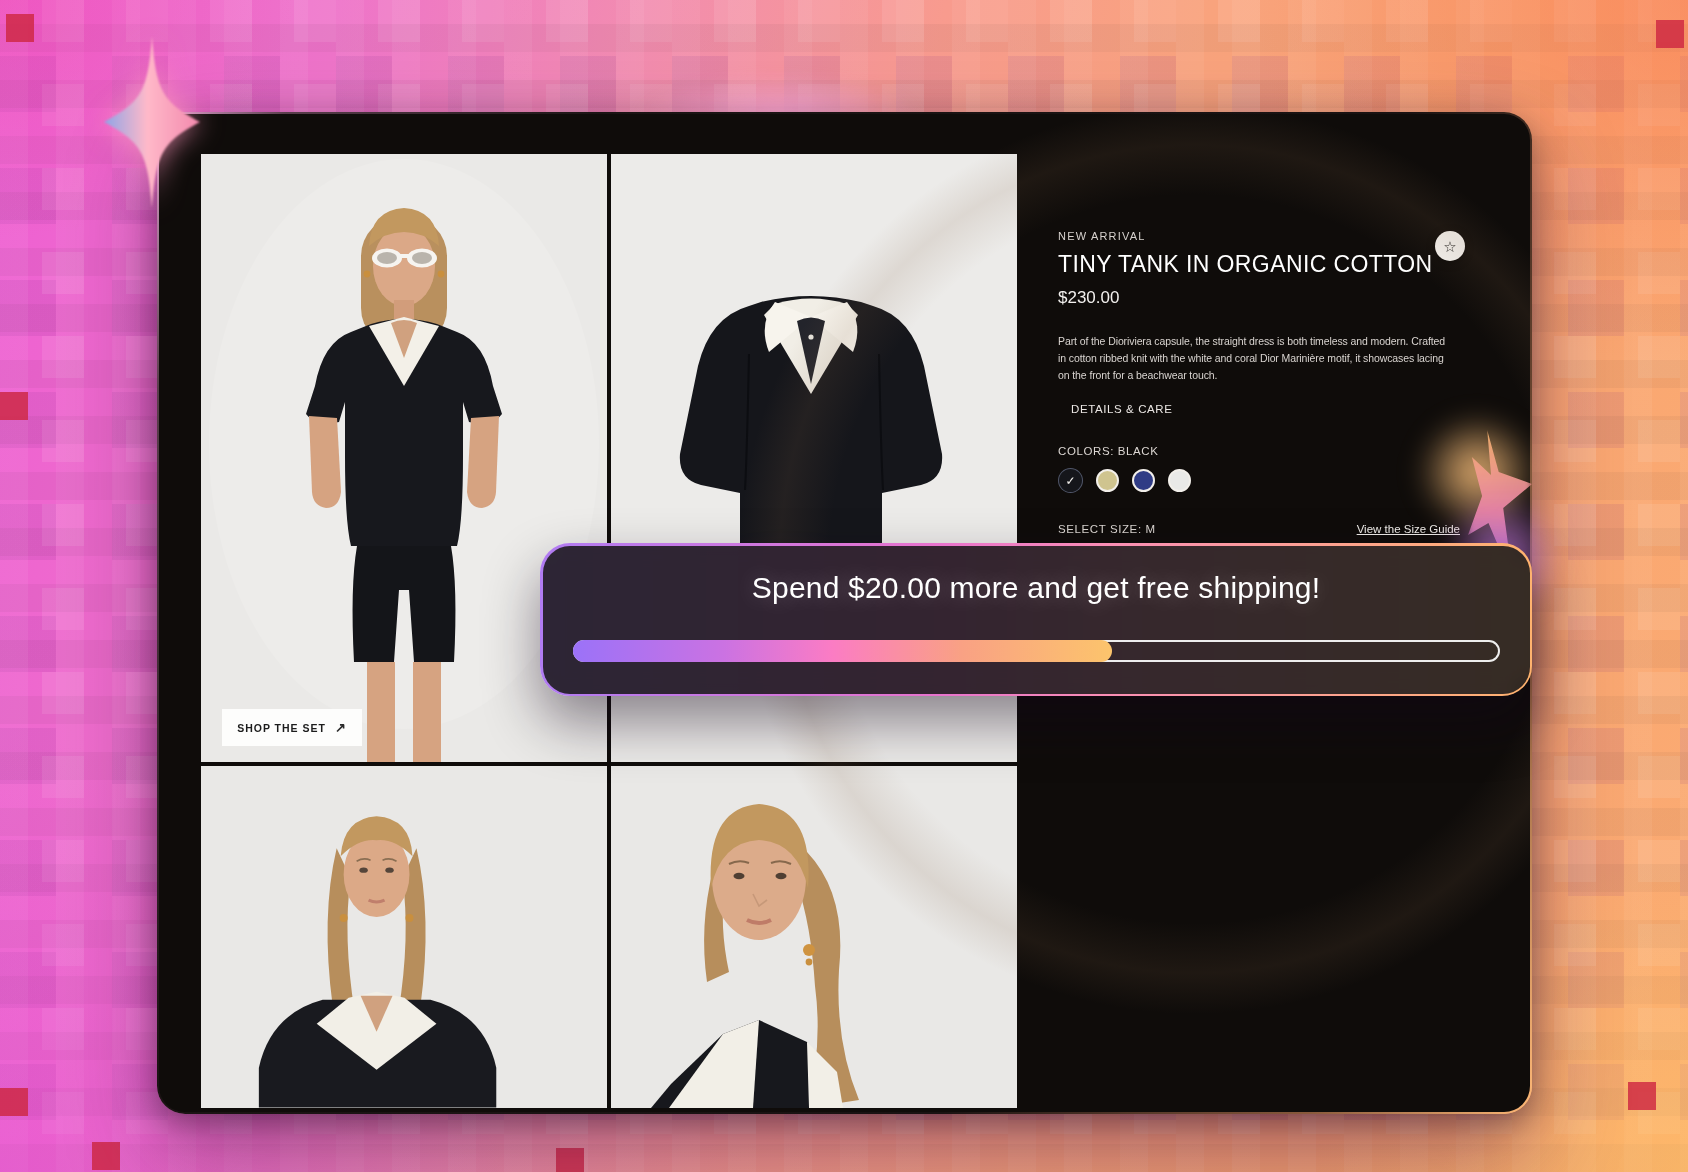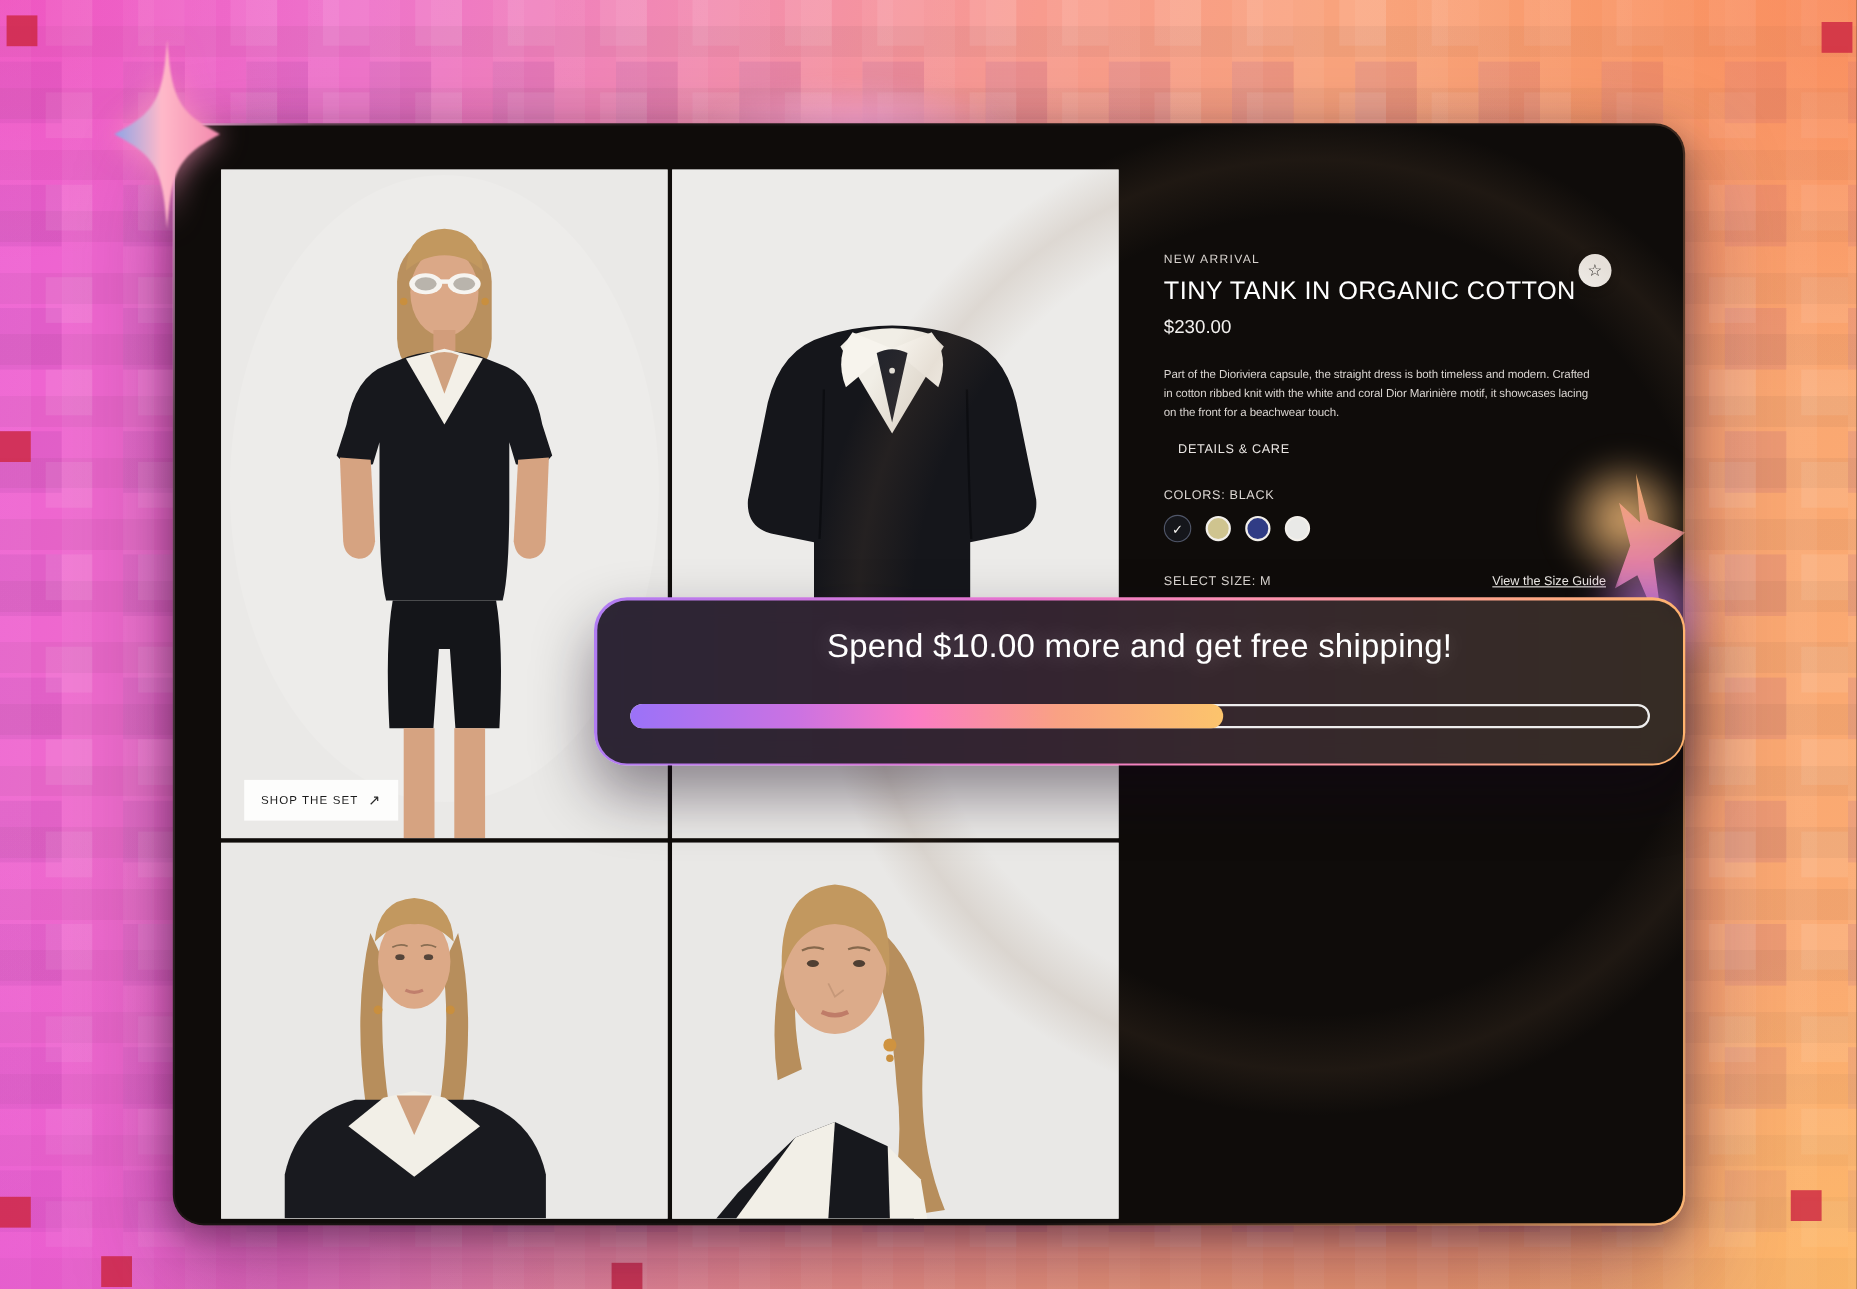--- a/index.html
+++ b/index.html
@@ -41,21 +41,21 @@
     background:radial-gradient(closest-side, rgba(130,98,70,0) 80%, rgba(130,98,70,0.14) 91%, rgba(130,98,70,0) 100%);}
 
   
   .photo-grid{position:absolute;left:42px;top:40px;display:grid;
     grid-template-columns:406px 406px;grid-template-rows:608px 342px;gap:4px;}
   .cell{position:relative;background:#eae9e7;overflow:hidden;}
   .cell svg{display:block;width:100%;height:100%;}
 
   .shop-set{position:absolute;left:63px;top:595px;width:140px;height:37px;background:#fdfdfc;border:none;
     display:flex;align-items:center;justify-content:center;gap:9px;cursor:pointer;
-    font-family:"Liberation Sans",sans-serif;font-size:10.5px;letter-spacing:1px;color:#1c1c1c;z-index:3;}
+    font-family:"Liberation Sans",sans-serif;font-size:10.5px;letter-spacing:1px;color:#1c1c1c;z-index:3;font-weight:bold;}
   .shop-set .arr{font-size:13px;line-height:1;color:#2a2a2a;}
 
   
   .pinfo{position:absolute;left:899px;top:116px;width:402px;color:#e8e4e0;}
   .eyebrow{font-size:11px;letter-spacing:1.2px;color:#d7d2ce;margin:0 0 9px;}
   .ptitle{font-size:23px;font-weight:500;letter-spacing:0.4px;color:#ffffff;margin:0 0 10px;white-space:nowrap;}
   .pprice{font-size:17px;color:#f2f0ee;margin:0 0 25px;}
   .pdesc{font-size:10.5px;line-height:1.6;letter-spacing:-0.1px;color:#d9d4d0;width:392px;margin:0 0 20px;}
   .details-btn{display:block;background:none;border:none;padding:0 0 0 13px;margin:0 0 30px;cursor:pointer;
     font-family:"Liberation Sans",sans-serif;font-size:11.5px;letter-spacing:0.6px;color:#eae6e3;}
@@ -265,19 +265,19 @@
         </div>
       </aside>
     </div>
   </div>
 
   <div class="side-blob"></div>
   <div class="side-spike"></div>
 
   <div class="banner">
     <div class="banner-inner">
-      <div class="banner-msg">Spend $10.00 more and get free shipping!</div>
+      <div class="banner-msg">Spend $20.00 more and get free shipping!</div>
       <div class="progress-track">
         <div class="progress-fill" style="width: 58.5%;"></div>
       </div>
     </div>
   </div>
 </div>
 
 </body></html>

